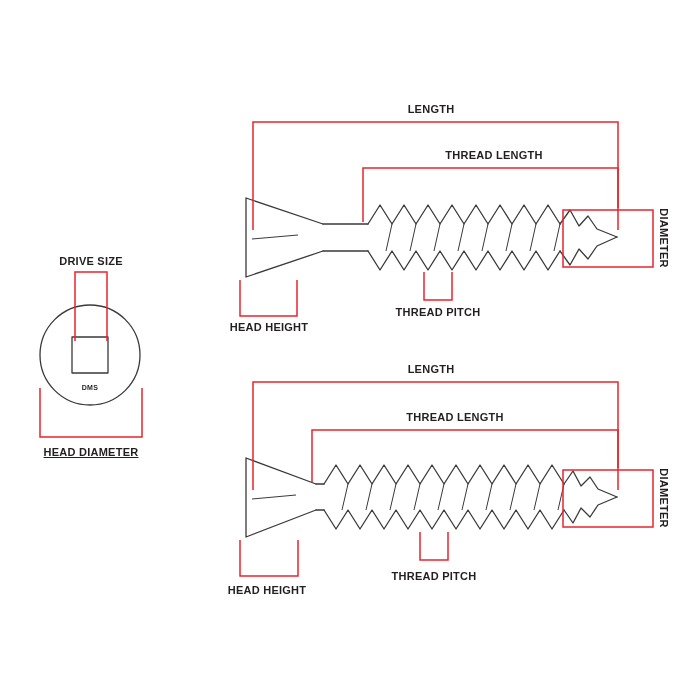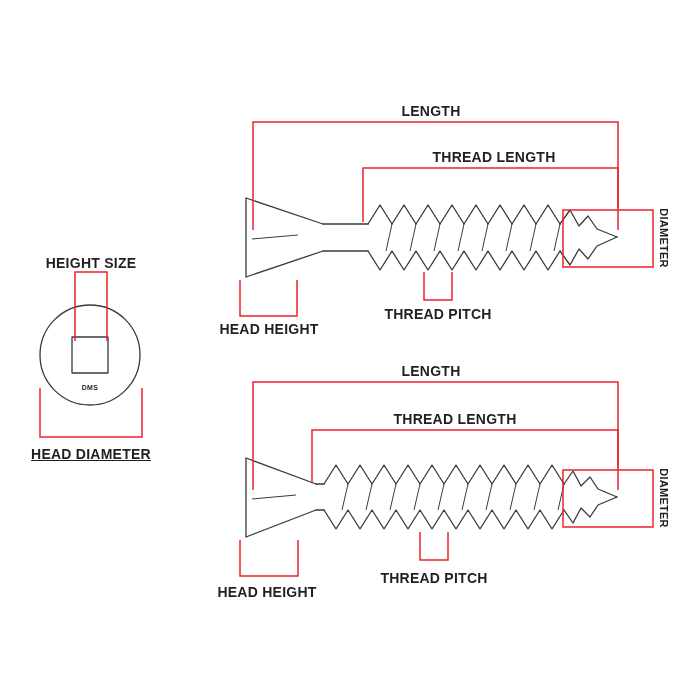--- a/index.html
+++ b/index.html
@@ -3,21 +3,21 @@
 <meta charset="utf-8">
 <style>
   html,body{margin:0;padding:0;background:#ffffff;}
   .stage{
     position:relative;width:700px;height:700px;background:#ffffff;overflow:hidden;
     font-family:"Liberation Sans",sans-serif;
   }
   svg{position:absolute;left:0;top:0;}
   .label{
     position:absolute;transform:translate(-50%,0);
-    font-size:14px;font-weight:700;color:#231f20;letter-spacing:.25px;white-space:nowrap;
+    font-size:11px;font-weight:700;color:#231f20;letter-spacing:.25px;white-space:nowrap;
   }
   .label-vert{
     position:absolute;writing-mode:vertical-rl;transform:translate(0,-50%);
     font-size:11px;font-weight:700;color:#231f20;letter-spacing:.25px;white-space:nowrap;
   }
   .dms{
     position:absolute;transform:translate(-50%,0);
     font-size:7px;font-weight:700;color:#231f20;letter-spacing:.3px;
   }
   .red{stroke:#e8242c;stroke-width:1.5;fill:none;}
@@ -100,21 +100,21 @@
       <rect class="red" x="563" y="470" width="90" height="57"></rect>
     </g>
     <g>
       <path class="red" d="M240,540 L240,576 L298,576 L298,540"></path>
     </g>
     <g>
       <path class="red" d="M420,532 L420,560 L448,560 L448,532"></path>
     </g>
   </svg>
 
-  <div class="label" style="left:91px;top:255px;">HEIGHT SIZE</div>
+  <div class="label" style="left:91px;top:255px;">DRIVE SIZE</div>
   <div class="dms" style="left:90px;top:384px;">DMS</div>
   <div class="label" style="left:91px;top:446px;text-decoration:underline;">HEAD DIAMETER</div>
 
   <div class="label" style="left:431px;top:103px;">LENGTH</div>
   <div class="label" style="left:494px;top:149px;">THREAD LENGTH</div>
   <div class="label-vert" style="left:658px;top:238px;">DIAMETER</div>
   <div class="label" style="left:269px;top:321px;">HEAD HEIGHT</div>
   <div class="label" style="left:438px;top:306px;">THREAD PITCH</div>
 
   <div class="label" style="left:431px;top:363px;">LENGTH</div>

